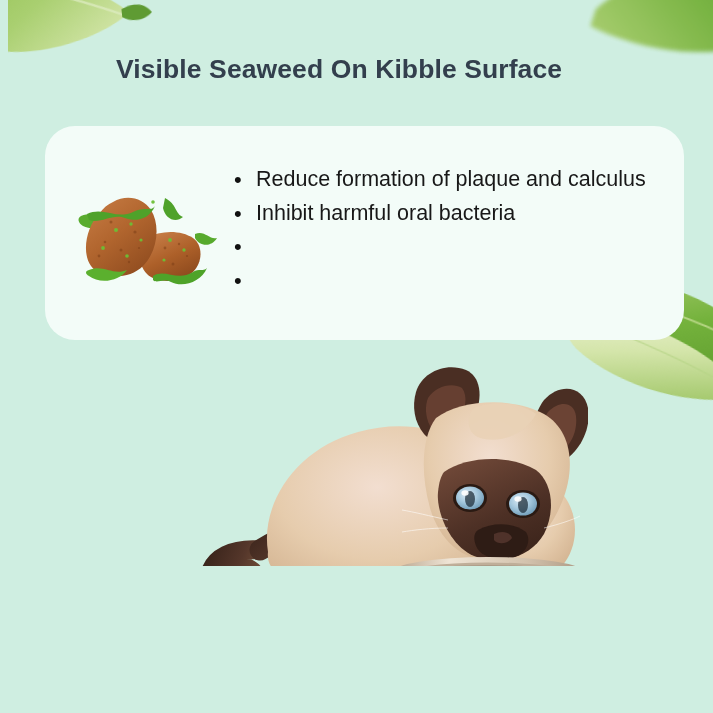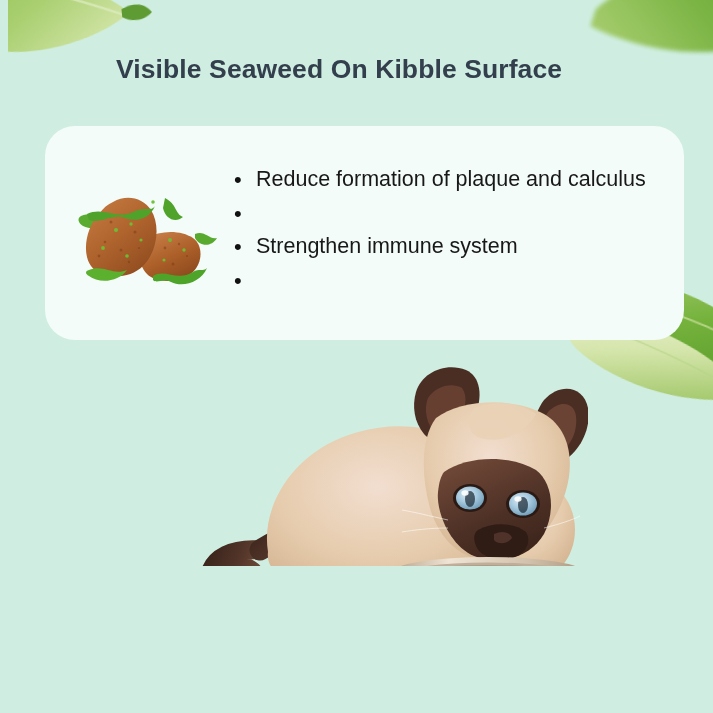--- a/index.html
+++ b/index.html
@@ -210,24 +210,24 @@
     <path d="M126,48 C136,44 140,54 148,52 C142,62 130,60 126,52 Z" fill="#57aa2d"></path>
   </svg>
 
   <div id="bullet-list">
     <div class="bullet-row">
       <span class="bullet-dot">•</span>
       <span class="bullet-text">Reduce formation of plaque and calculus</span>
     </div>
     <div class="bullet-row">
       <span class="bullet-dot">•</span>
+      <span class="bullet-text">Inhibit harmful oral bacteria</span>
     </div>
     <div class="bullet-row">
       <span class="bullet-dot">•</span>
-      <span class="bullet-text">Strengthen immune system</span>
     </div>
     <div class="bullet-row">
       <span class="bullet-dot">•</span>
     </div>
   </div>
 
   <svg id="cat-photo" viewBox="0 0 440 300">
     <defs>
       <radialGradient id="bodyG" cx="0.45" cy="0.35" r="0.75">
         <stop offset="0%" stop-color="#f2ded0"></stop>

